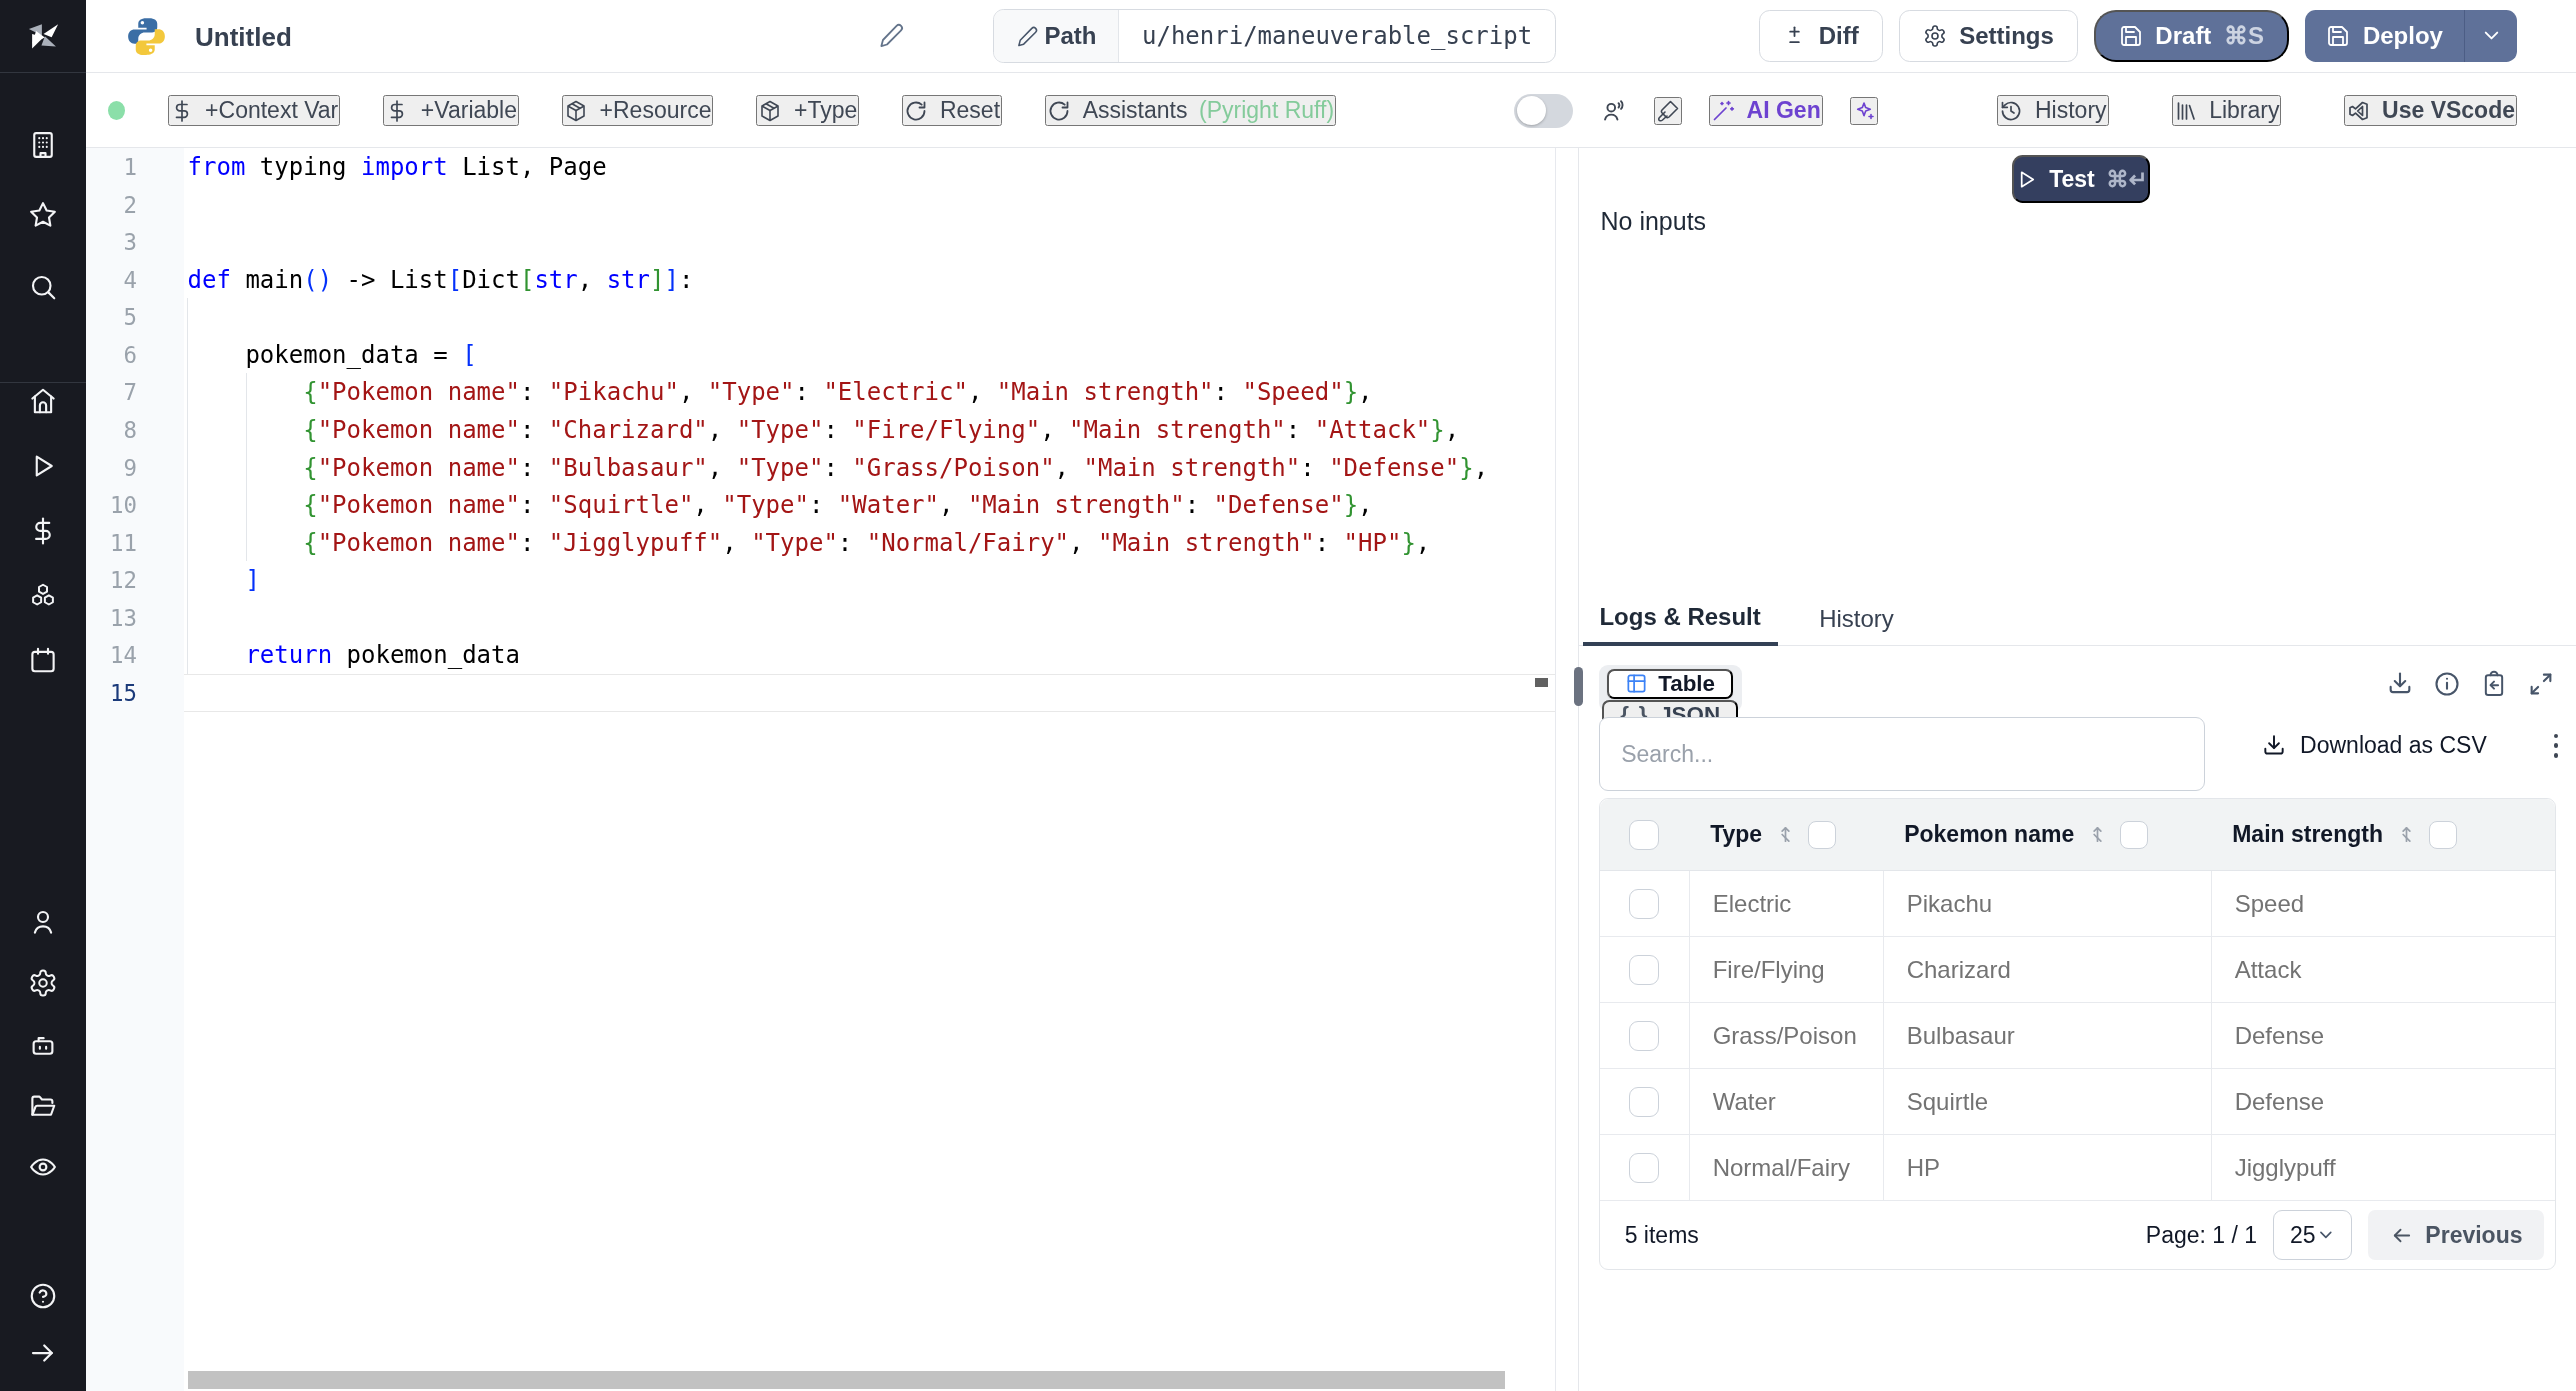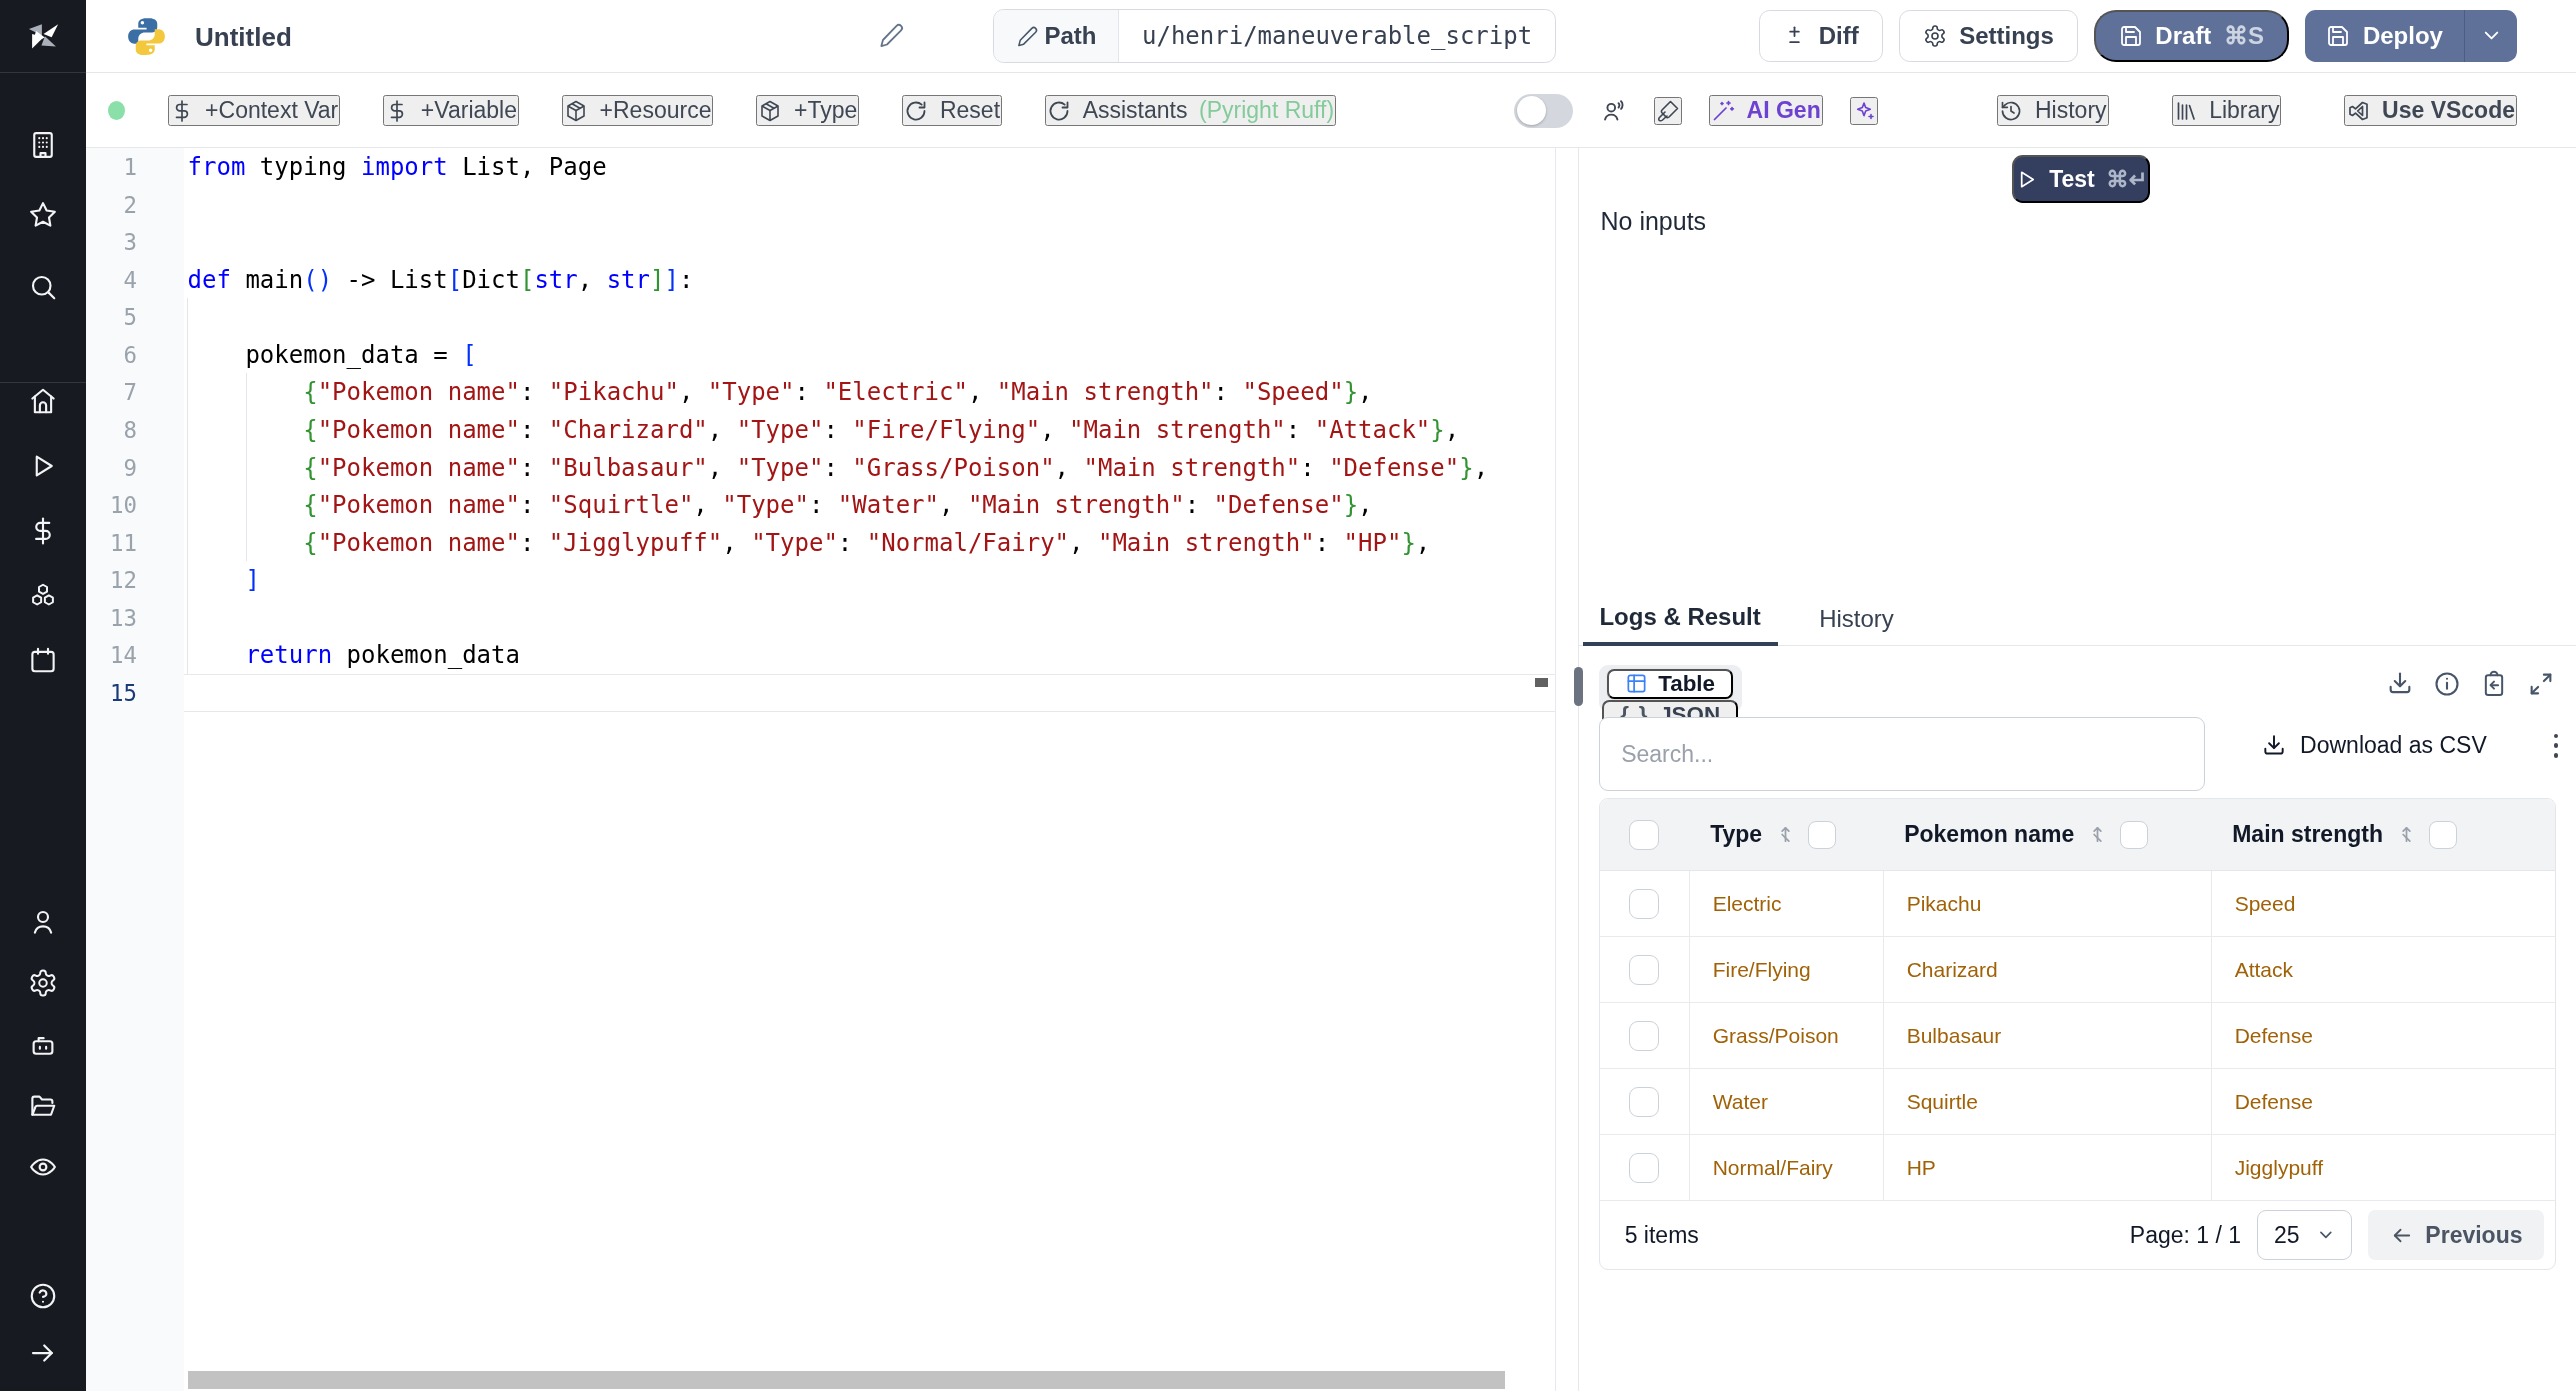--- a/index.html
+++ b/index.html
@@ -75,30 +75,30 @@
   .searchbox::placeholder { color:#9aa1ab; }
   .dlcsv { position:absolute; left:662px; top:0; height:57px; display:flex; align-items:center; gap:13.4px; font-size:23px; font-weight:500; color:#111827; cursor:pointer; }
   .kebab { position:absolute; left:936px; top:7.2px; width:43px; height:43px; display:flex; flex-direction:column; align-items:center; justify-content:center; gap:5.4px; cursor:pointer; }
   .kebab i { width:4.5px; height:4.5px; border-radius:50%; background:#3f4754; }
 
   .rtable { position:absolute; left:19.7px; top:650px; width:957px; border:0.9px solid #e3e6ea; border-radius:9px; background:#fff; }
   .thead { display:grid; grid-template-columns:89px 194px 328px 343px; height:72px; background:#f1f3f4; border-radius:9px 9px 0 0; border-bottom:0.9px solid #e3e6ea; }
   .th { display:flex; align-items:center; gap:11.6px; padding-left:21.5px; font-size:23px; font-weight:700; color:#111827; }
   .th.first { justify-content:center; padding-left:0; }
   .trow { display:grid; grid-template-columns:89px 194px 328px 343px; height:66px; border-bottom:0.9px solid #e8eaee; }
-  .td { display:flex; align-items:center; padding-left:23px; font-size:21px; color:#a16207; border-left:0.9px solid #e8eaee; }
+  .td { display:flex; align-items:center; padding-left:23px; font-size:24px; color:#737373; border-left:0.9px solid #e8eaee; }
   .td.first { justify-content:center; padding-left:0; border-left:none; }
   .cbx { width:30px; height:30px; border:1.3px solid #ccd2da; border-radius:9px; background:#fff; cursor:pointer; }
   .fbox { width:28px; height:28px; border:1.3px solid #ccd2da; border-radius:8px; background:#fff; cursor:pointer; }
   .sorticon { color:#9aa1ab; cursor:pointer; display:flex; }
   .tfoot { display:flex; align-items:center; height:68px; padding:0 10.7px 0 25px; }
   .tfoot .items { font-size:23px; color:#111827; }
   .tfoot .right { margin-left:auto; display:flex; align-items:center; gap:16px; }
   .pagetxt { font-size:23px; color:#111827; }
-  .psel { display:flex; align-items:center; gap:16px; height:50px; padding:4px 16px; border:1.3px solid #ccd2da; border-radius:9px; font-size:23px; color:#111827; cursor:pointer; }
+  .psel { display:flex; align-items:center; height:50px; padding:4px 16px; border:1.3px solid #ccd2da; border-radius:9px; font-size:23px; color:#111827; cursor:pointer; }
   .prevbtn { display:flex; align-items:center; gap:12.5px; height:50px; padding:0 21.5px; background:#f1f2f4; border-radius:7.2px; font-size:23px; font-weight:600; color:#4b5563; cursor:pointer; }
 </style>
 </head>
 <body>
 
 <div class="screen">
 
   <nav class="rail">
     <div class="it" style="top:7.2px">
       <svg viewBox="0 0 24 24" style="width:39px;height:39px">

